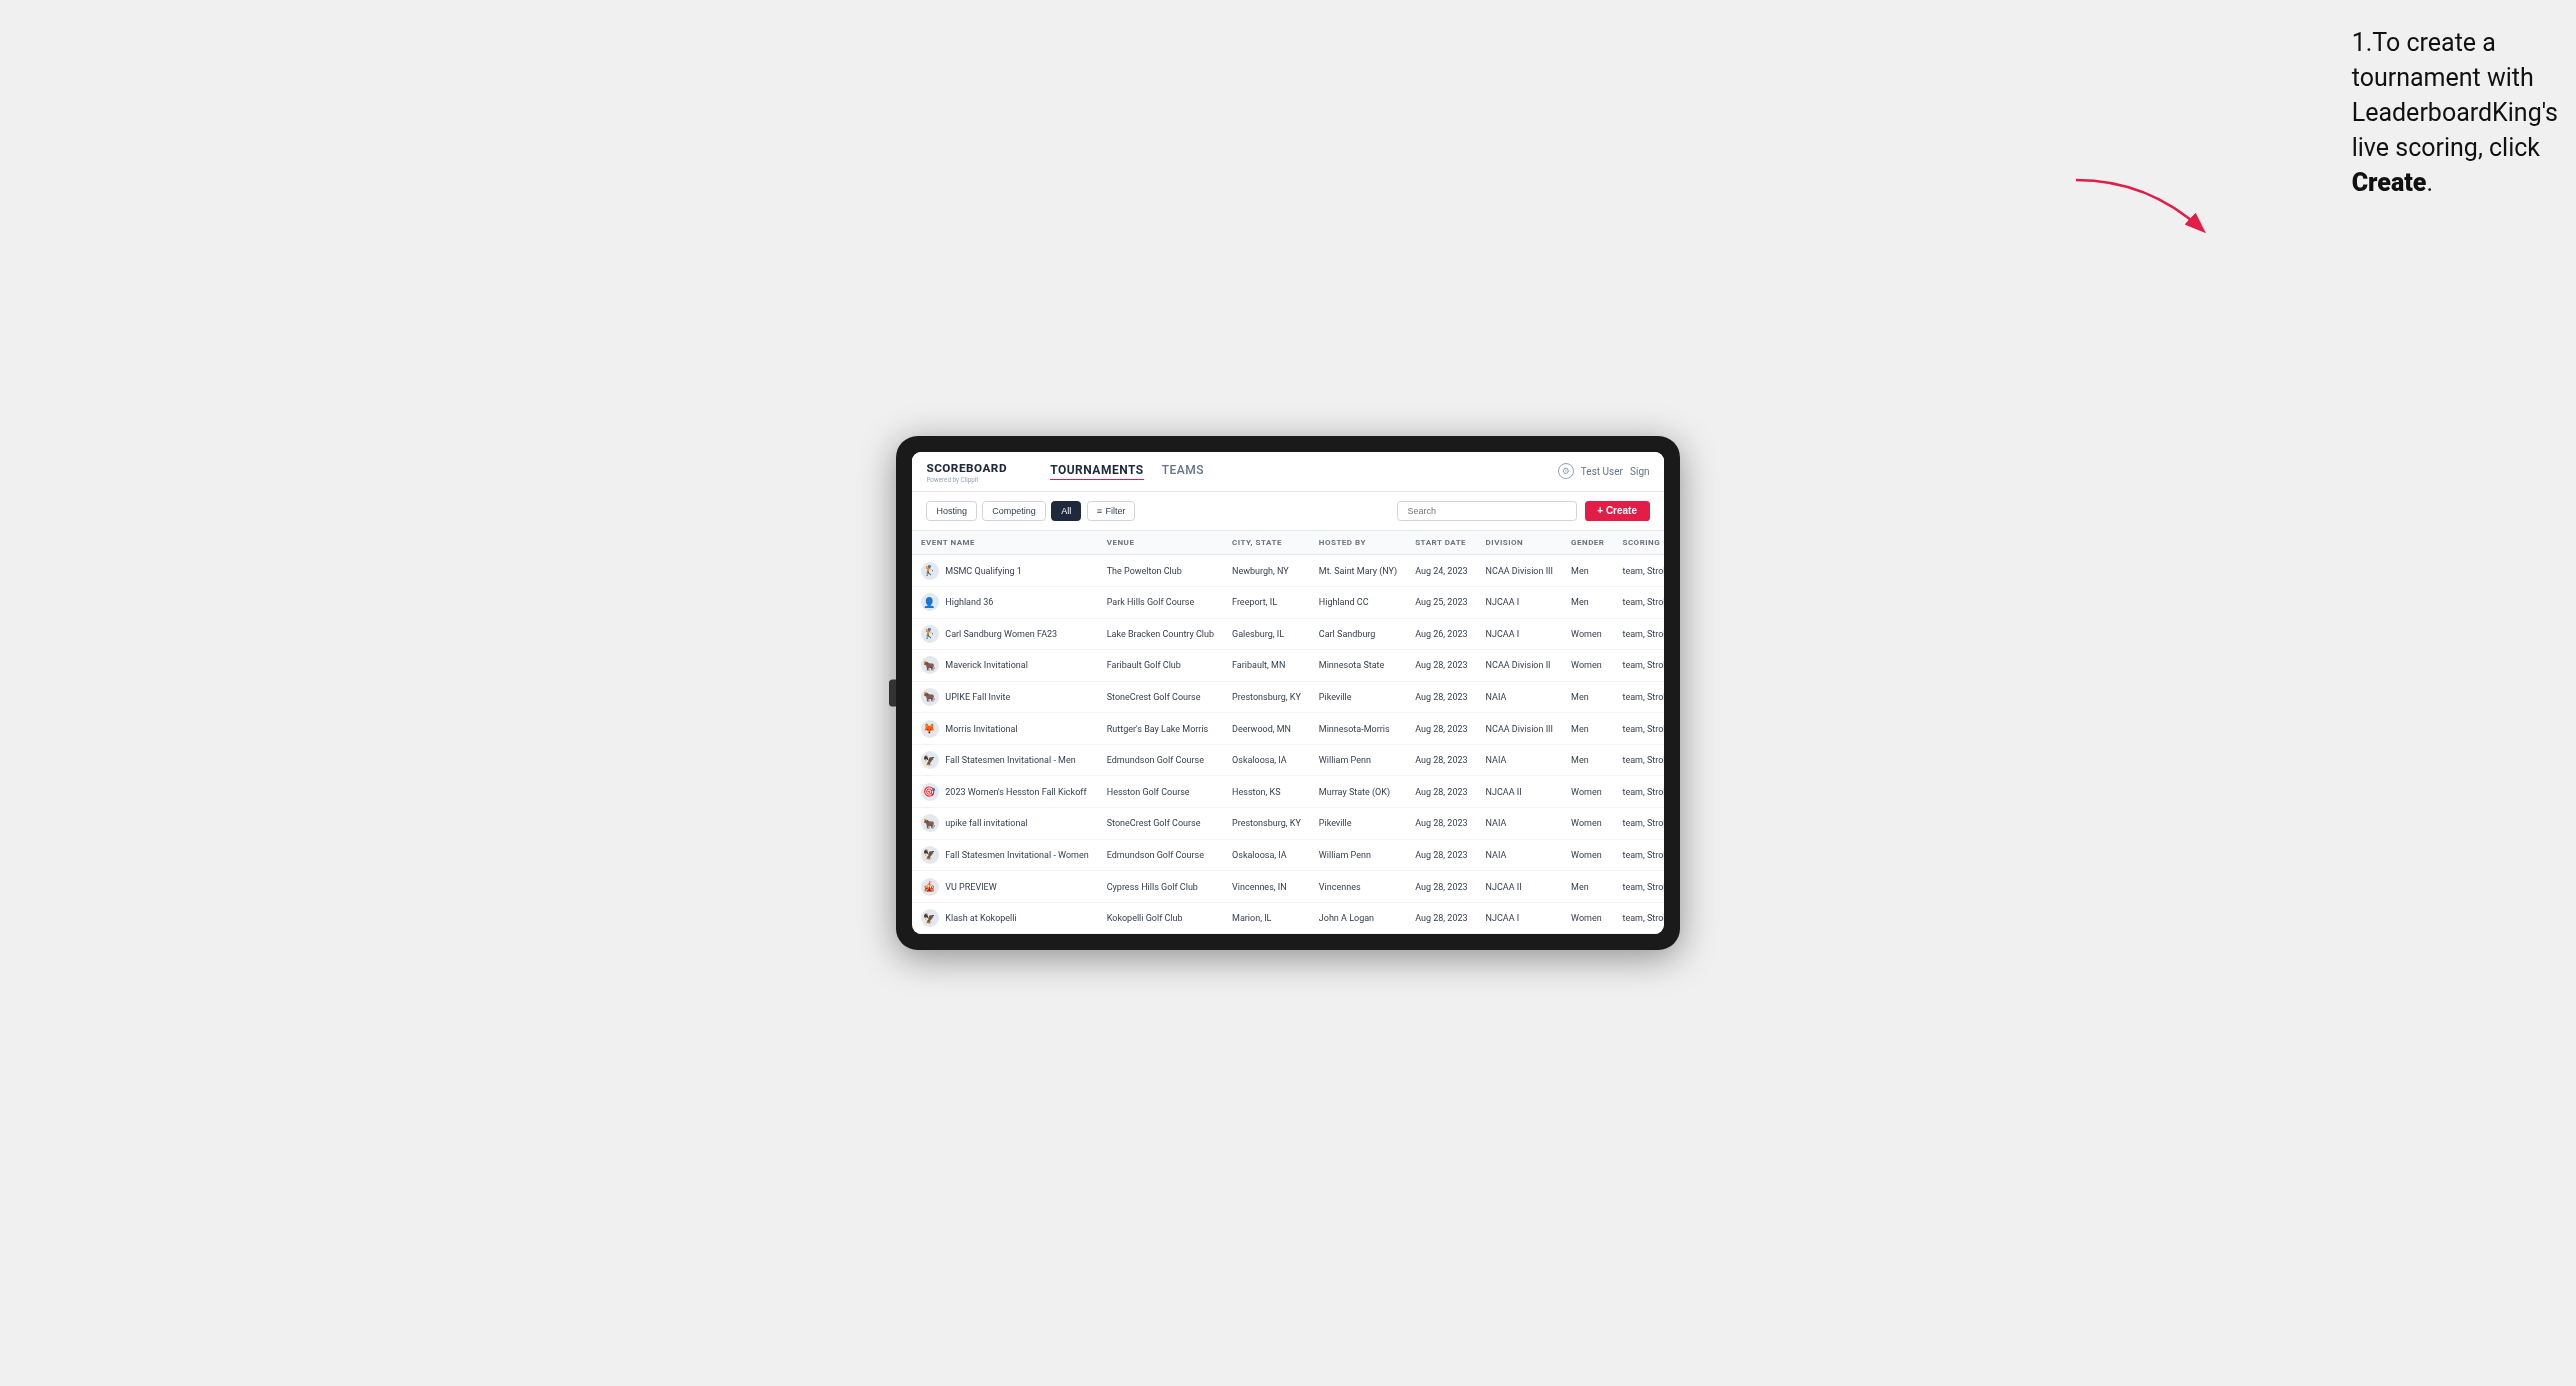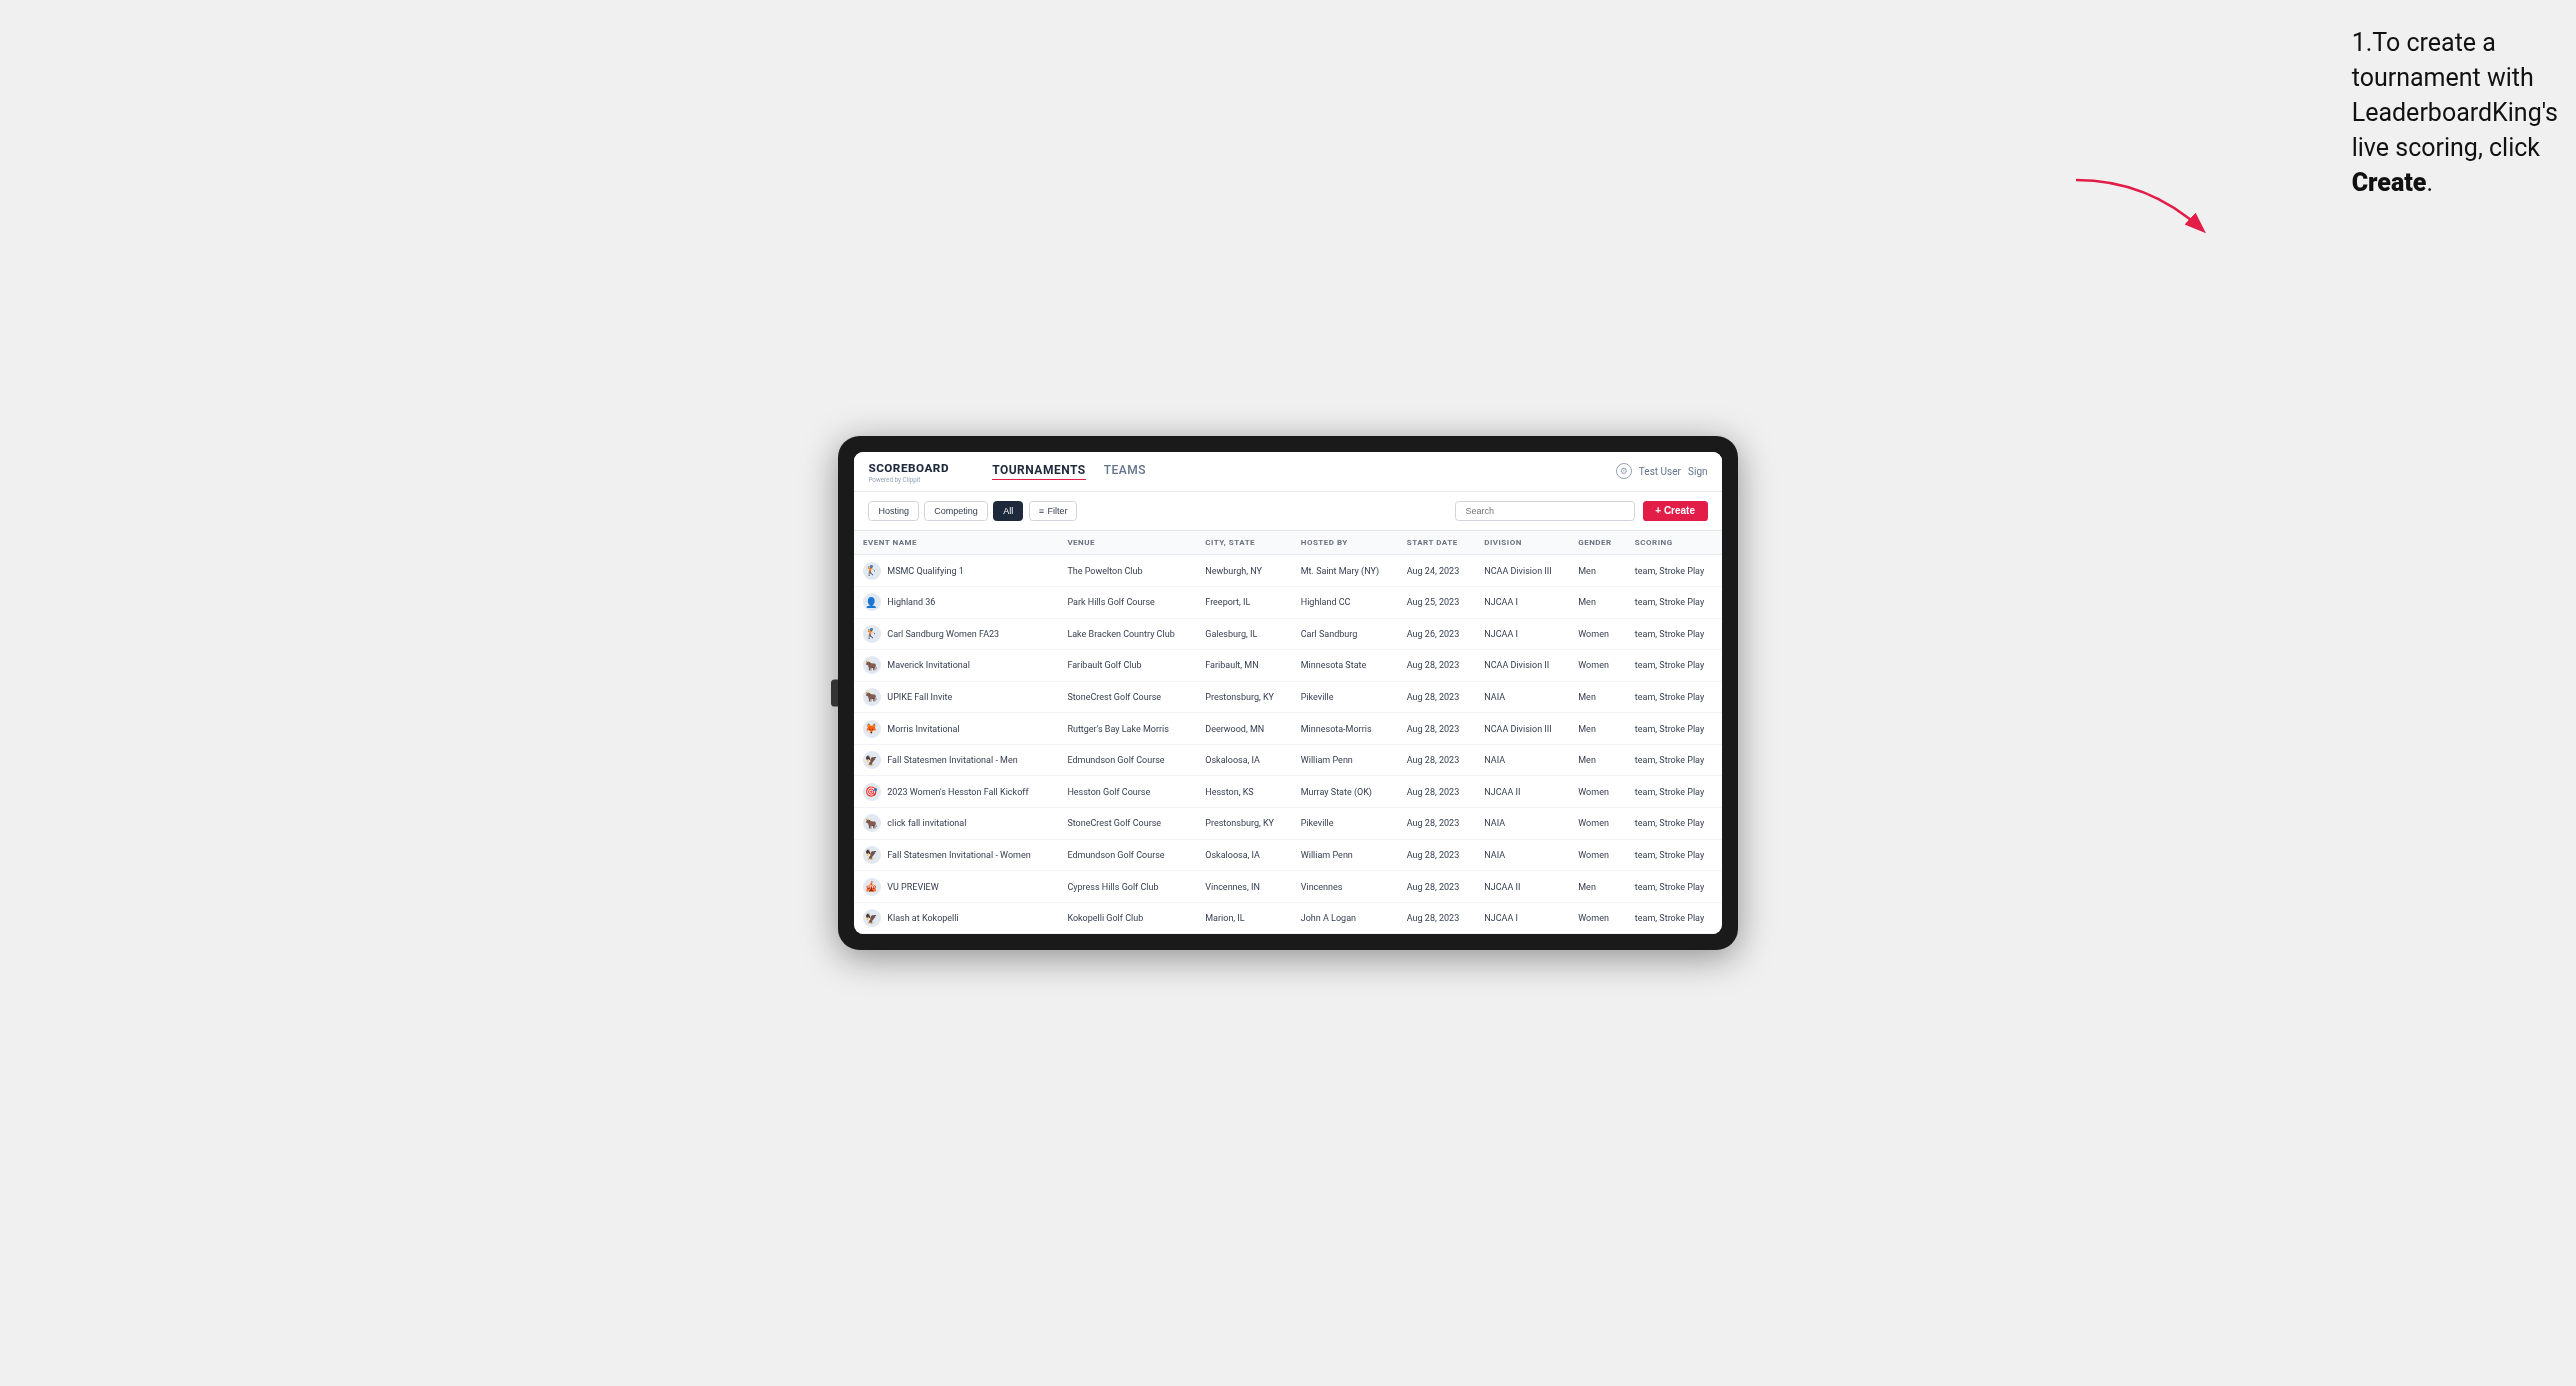--- a/index.html
+++ b/index.html
@@ -31,21 +31,21 @@
       right: 356px;
       width: 162px;
       height: 72px;
     }
 
     .tablet {
       background: #1a1a1a;
       border-radius: 21.6px;
       padding: 16px;
       box-shadow: 0 7.2px 36px rgba(0,0,0,0.4);
-      width: 900px;
+      width: 784px;
       position: relative;
     }
 
     .tablet-screen {
       background: #fff;
       border-radius: 9px;
       overflow: hidden;
     }
 
     
@@ -463,21 +463,21 @@
     <td>Aug 28, 2023</td>
     <td>NJCAA II</td>
     <td>Women</td>
     <td>team, Stroke Play</td>
 
   </tr>
             <tr>
     <td>
       <div class="event-cell">
         <div class="event-icon">🐂</div>
-        <span>click fall invitational</span>
+        <span>upike fall invitational</span>
       </div>
     </td>
     <td>StoneCrest Golf Course</td>
     <td>Prestonsburg, KY</td>
     <td>Pikeville</td>
     <td>Aug 28, 2023</td>
     <td>NAIA</td>
     <td>Women</td>
     <td>team, Stroke Play</td>
 

